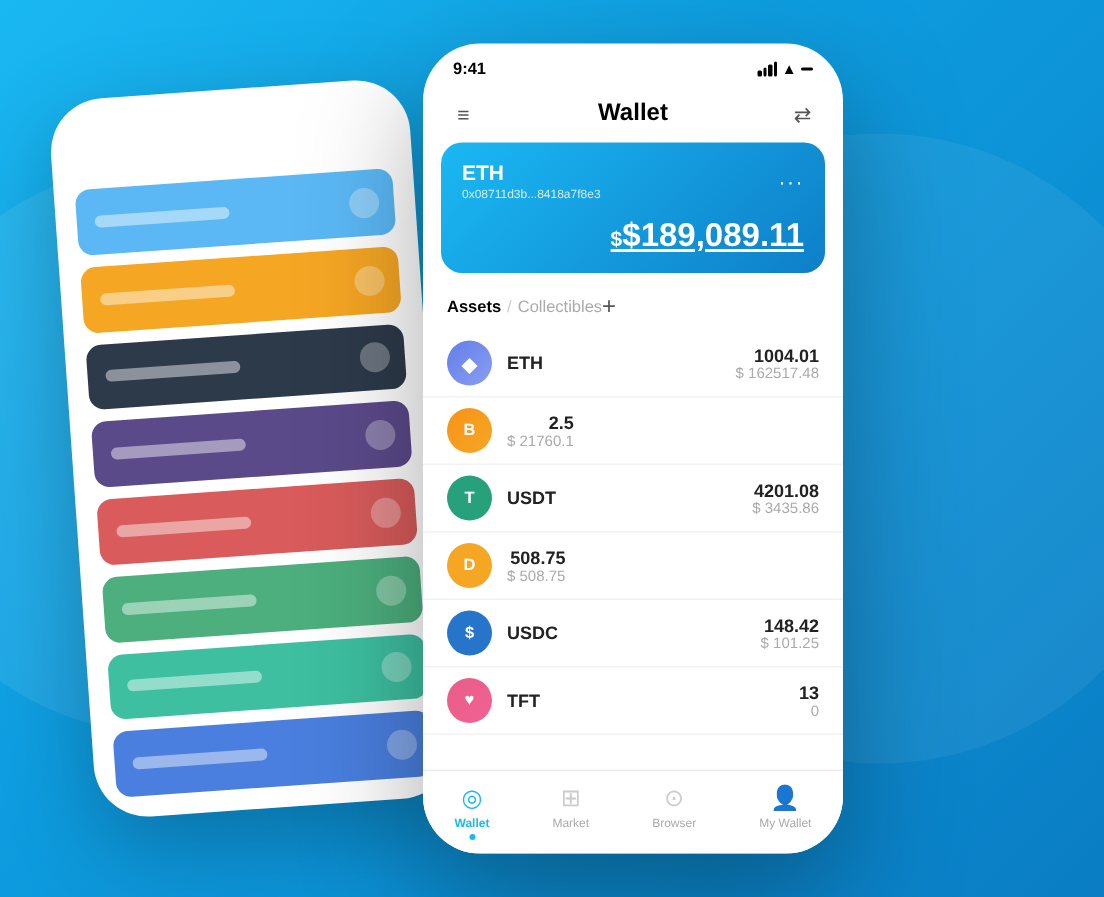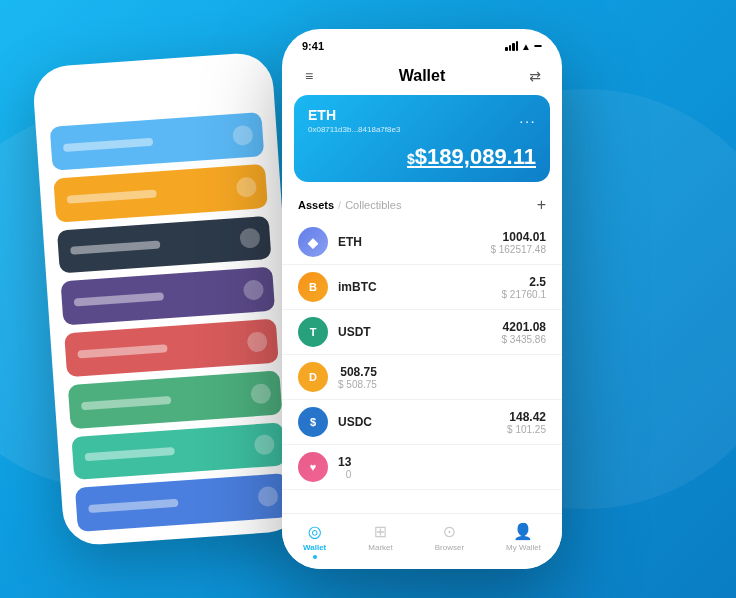--- a/index.html
+++ b/index.html
@@ -156,21 +156,20 @@
     }
     .eth-ticker { font-size: 14px; font-weight: 700; }
     .eth-address { font-size: 8px; opacity: 0.8; margin-top: 2px; }
     .eth-balance { font-size: 22px; font-weight: 700; text-align: right; margin-top: 10px; text-decoration: underline; }
     .eth-dollar { font-size: 14px; }
 
     
     .assets-header {
       display: flex;
       align-items: center;
-      justify-content: space-between;
       padding: 4px 16px 6px 16px;
     }
     .assets-tabs { display: flex; align-items: center; gap: 4px; font-size: 11px; }
     .assets-tab-active { font-weight: 700; color: #000; }
     .assets-tab-inactive { color: #aaa; }
     .assets-sep { color: #ccc; }
     .assets-add { font-size: 16px; color: #555; }
 
     
     .asset-list { flex: 1; overflow: hidden; }
@@ -325,21 +324,20 @@
       <div class="asset-icon icon-eth">◆</div>
       <span class="asset-name">ETH</span>
       <div class="asset-amounts">
         <div class="asset-primary">1004.01</div>
         <div class="asset-secondary">$ 162517.48</div>
       </div>
     </div>
 
     <div class="asset-item">
       <div class="asset-icon icon-imbtc" style="font-size:11px; font-weight:900;">B</div>
-      <span class="asset-name">imBTC</span>
       <div class="asset-amounts">
         <div class="asset-primary">2.5</div>
         <div class="asset-secondary">$ 21760.1</div>
       </div>
     </div>
 
     <div class="asset-item">
       <div class="asset-icon icon-usdt" style="font-size:11px; font-weight:900;">T</div>
       <span class="asset-name">USDT</span>
       <div class="asset-amounts">
@@ -360,20 +358,21 @@
       <div class="asset-icon icon-usdc" style="font-size:11px; font-weight:900;">$</div>
       <span class="asset-name">USDC</span>
       <div class="asset-amounts">
         <div class="asset-primary">148.42</div>
         <div class="asset-secondary">$ 101.25</div>
       </div>
     </div>
 
     <div class="asset-item">
       <div class="asset-icon icon-tft" style="font-size:11px;">♥</div>
+      <span class="asset-name">TFT</span>
       <div class="asset-amounts">
         <div class="asset-primary">13</div>
         <div class="asset-secondary">0</div>
       </div>
     </div>
 
   </div>
 
   <div class="bottom-nav">
     <div class="nav-item active">

